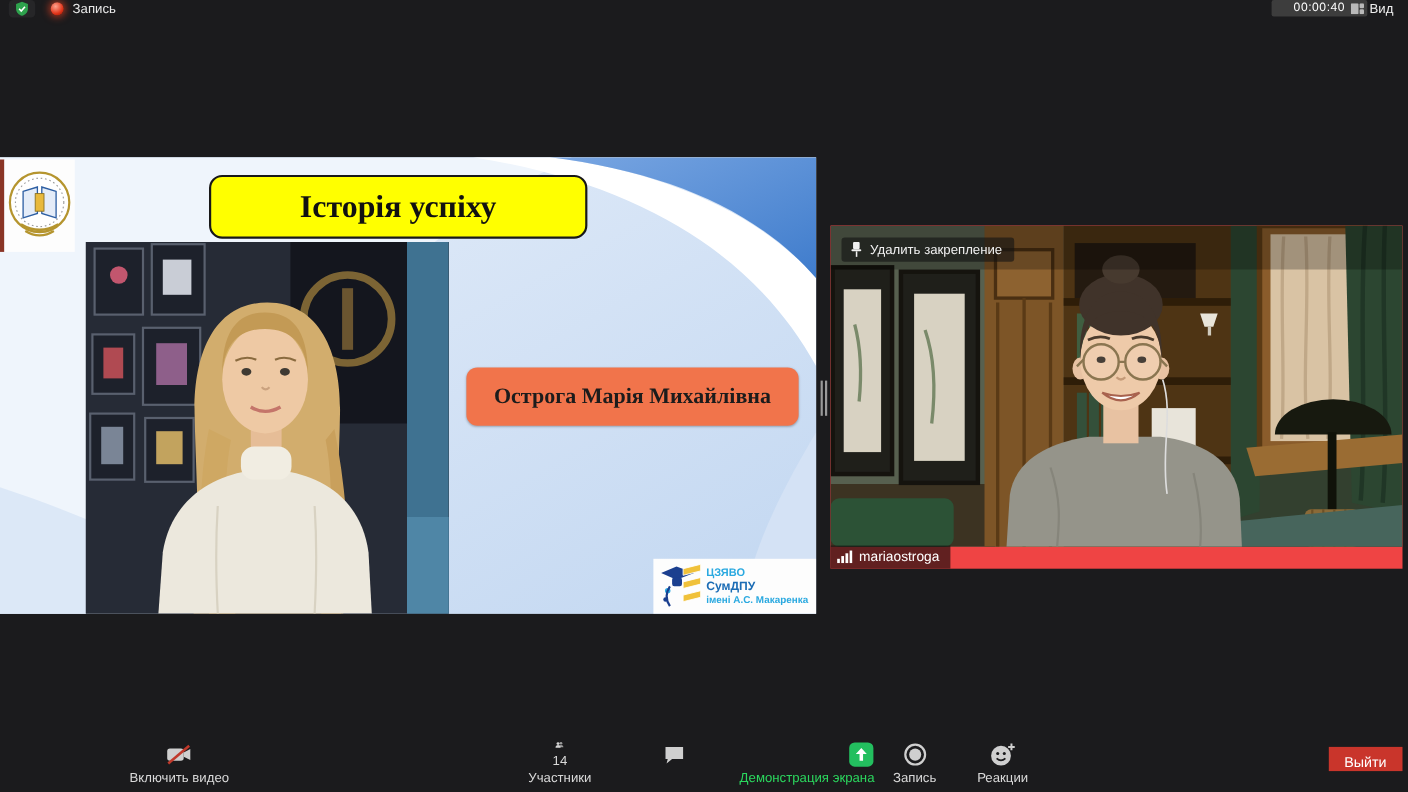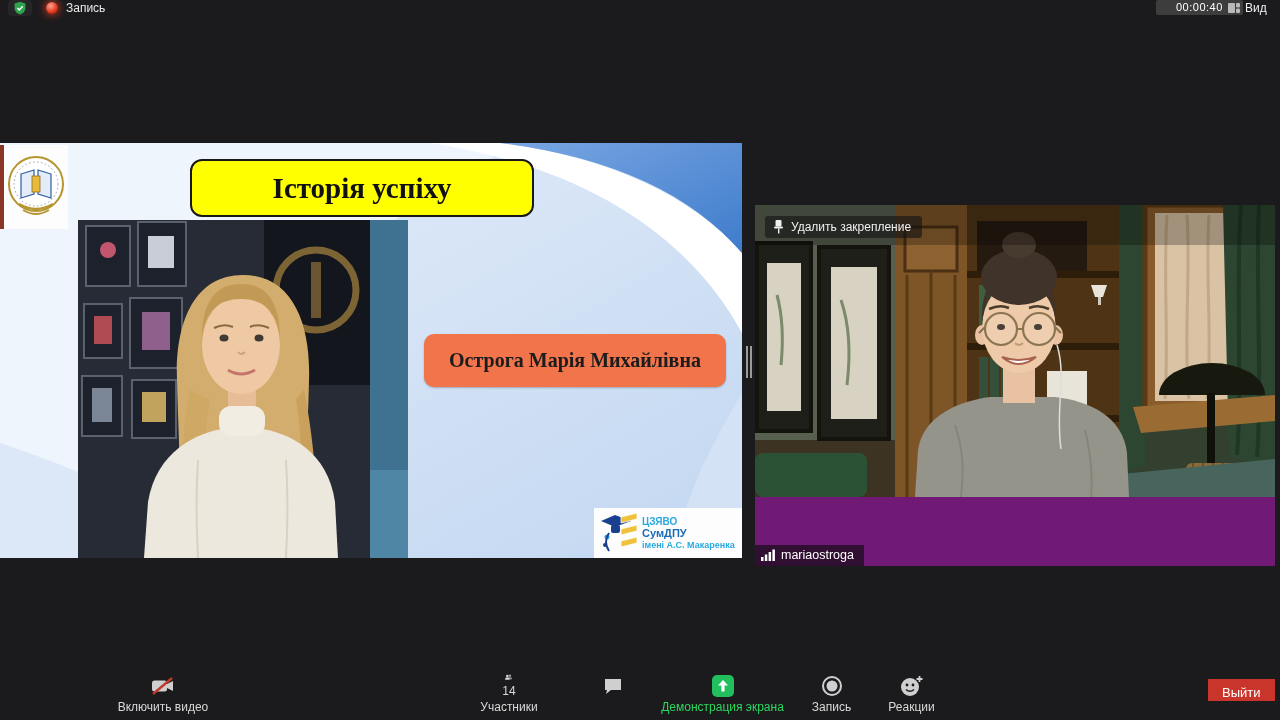--- a/index.html
+++ b/index.html
@@ -34,31 +34,31 @@
               display:flex;align-items:center;gap:3px;padding-left:7px;box-sizing:border-box;}
   .logo-text{display:flex;flex-direction:column;line-height:1.15;font-weight:bold;}
   .logo-text .l1{font-size:10px;color:#2aa9e0;}
   .logo-text .l2{font-size:11px;color:#1b6cb5;}
   .logo-text .l3{font-size:9px;color:#2aa9e0;}
   
   .divider{position:absolute;left:743px;top:344px;width:12px;height:36px;display:flex;gap:2px;
            align-items:center;justify-content:center;cursor:col-resize;}
   .divider span{display:block;width:2px;height:32px;background:#9a9a9a;}
   
-  .video{position:absolute;left:755px;top:205px;width:520px;height:361px;background:#701a75;overflow:hidden;}
+  .video{position:absolute;left:755px;top:205px;width:520px;height:312px;background:#ef4444;overflow:hidden;}
   .pin-pill{position:absolute;left:10px;top:11px;display:flex;align-items:center;gap:7px;
             background:rgba(20,20,20,.62);color:#f0f0f0;font-size:12px;padding:4px 11px 4px 8px;border-radius:3px;}
   .nametag{position:absolute;left:0;bottom:0;display:flex;align-items:center;gap:6px;
            background:rgba(10,10,10,.62);color:#fff;font-size:12.5px;padding:3px 10px 4px 6px;}
   
   .toolbar{position:absolute;left:0;top:670px;width:1280px;height:50px;background:#1b1b1d;}
   .ctrl{position:absolute;top:4px;display:flex;flex-direction:column;align-items:center;gap:2px;
         color:#d9d9d9;font-size:12px;cursor:default;}
   .ctrl .ic{height:24px;display:flex;align-items:center;justify-content:center;gap:4px;flex-direction:column;}
-  .ctrl.green{color:#2bd75e;}
+  .ctrl.green{color:#2bd75e;align-items:flex-end;}
   .count{font-size:12px;color:#d9d9d9;}
   .leave{position:absolute;left:1208px;top:9px;background:#c9352b;color:#fff;font-size:13px;
          padding:6px 14px 1px;border-radius:0;border:none;cursor:default;}
 </style>
 </head>
 <body>
 
 <div class="app">
 
   <div class="shield">

